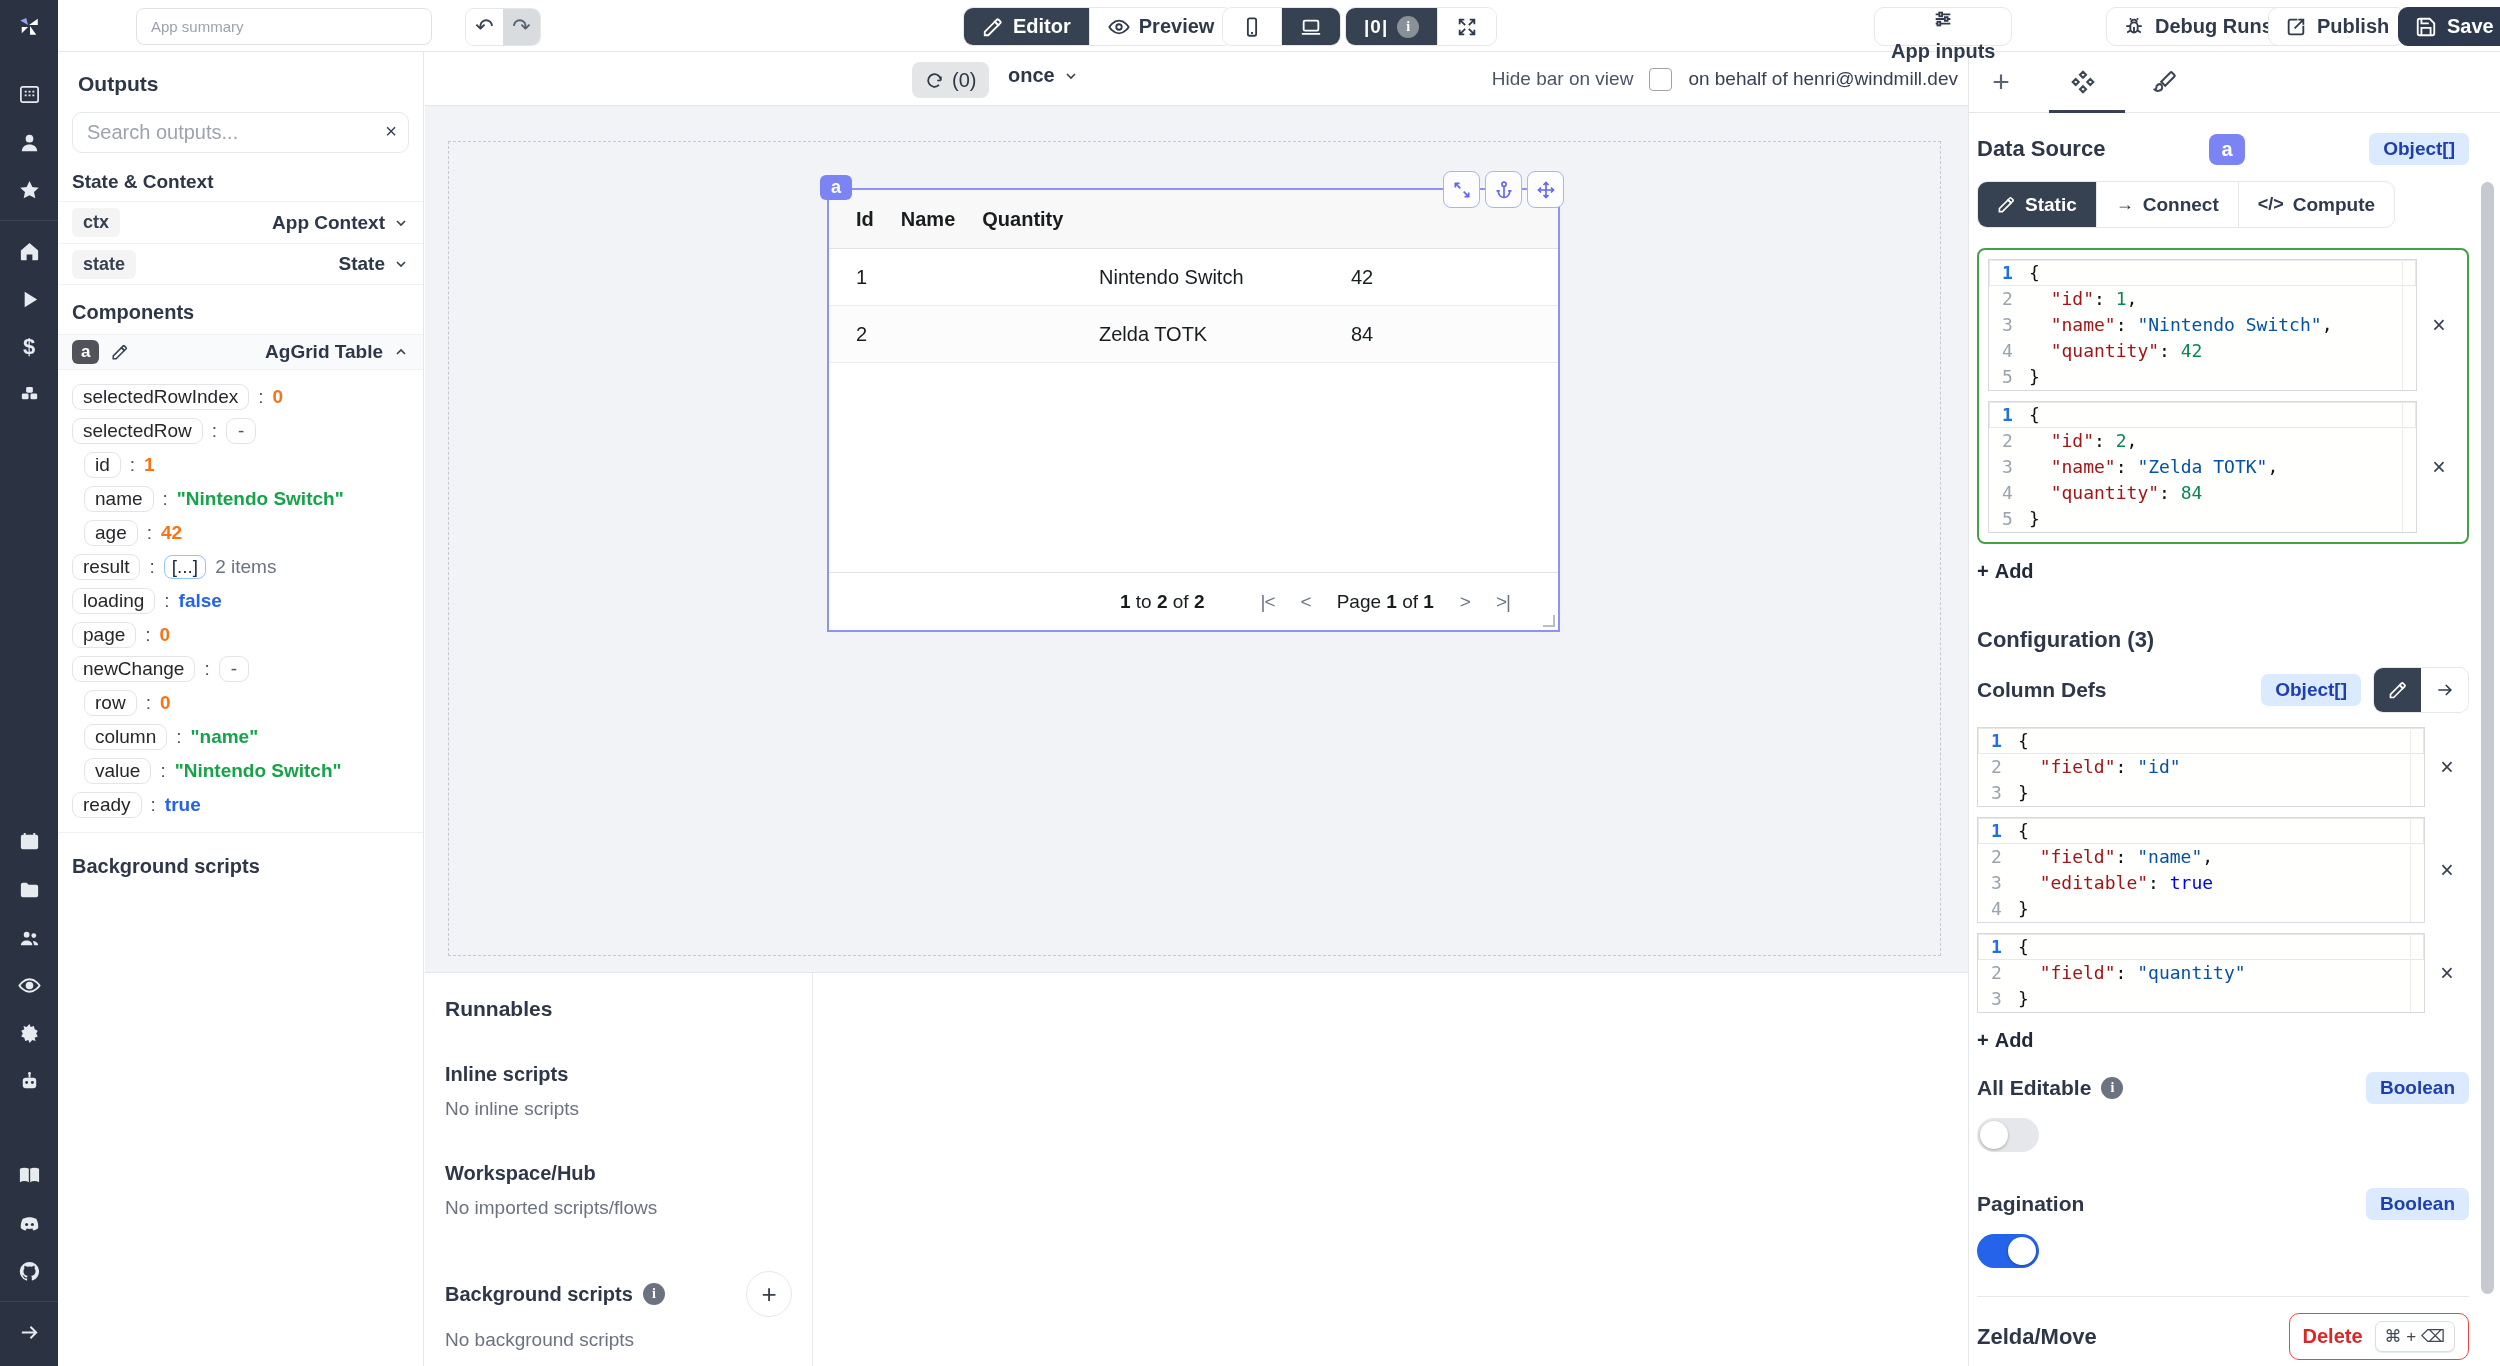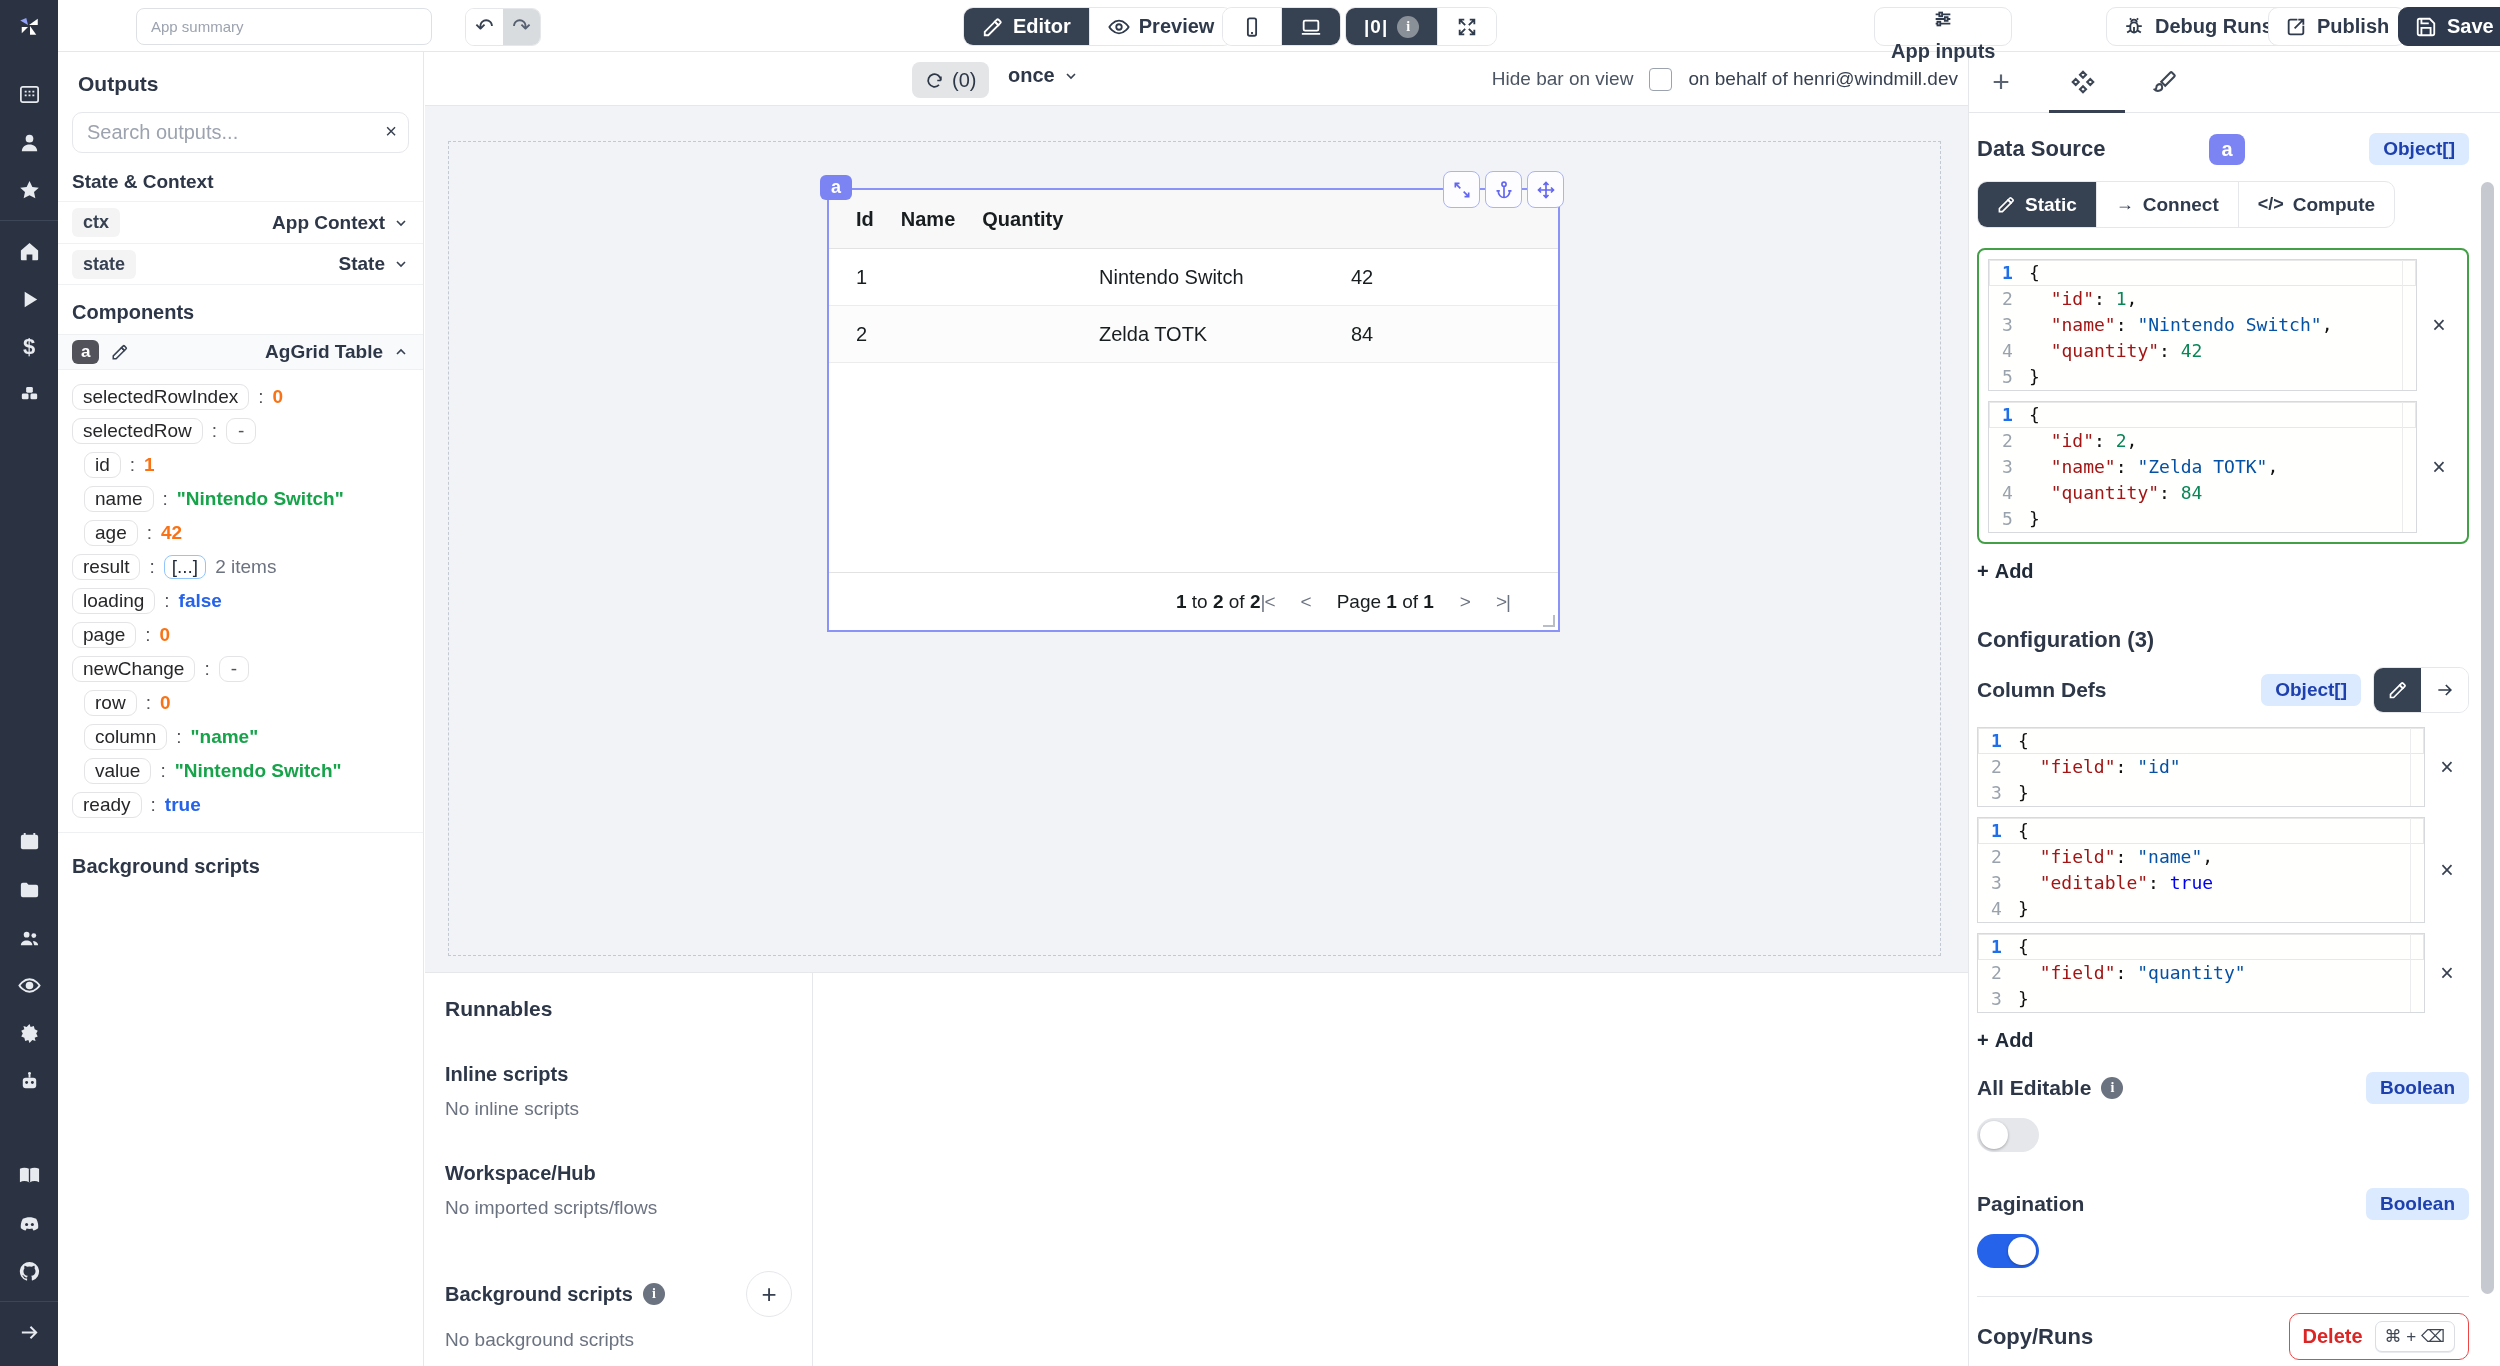--- a/index.html
+++ b/index.html
@@ -90,21 +90,21 @@
   .comp-tools { position:absolute; right:-6px; top:-19px; display:flex; gap:5px; z-index:5; }
   .ctool { width:37px; height:37px; border:1.5px solid #a9b2fa; border-radius:8px; background:#fdfdff; color:#6366f1; display:flex; align-items:center; justify-content:center; }
   .ctool svg { width:20px; height:20px; }
   .ag-header { display:flex; height:59px; background:#f8f8f8; border-bottom:1px solid #e2e2e2; align-items:center; }
   .ag-hcell { font-size:20px; font-weight:bold; color:#181d1f; padding-left:27px; }
   .ag-c0 { width:243px; } .ag-c1 { width:252px; } .ag-c2 { flex:1; }
   .ag-row { display:flex; height:57px; align-items:center; border-bottom:1px solid #ececec; background:#fff; }
   .ag-row:nth-child(2) { background:#fcfcfc; }
   .ag-cell { font-size:20px; color:#181d1f; padding-left:27px; }
   .ag-body { flex:1; }
-  .ag-footer { height:58px; border-top:1px solid #e2e2e2; display:flex; align-items:center; justify-content:flex-end; padding-right:48px; font-size:19px; color:#181d1f; position:relative; }
+  .ag-footer { height:58px; border-top:1px solid #e2e2e2; display:flex; align-items:center; justify-content:flex-end; gap:56px; padding-right:48px; font-size:19px; color:#181d1f; position:relative; }
   .parts span { white-space:pre; }
   .parts .b { font-weight:bold; }
   .pager { display:flex; align-items:center; gap:26px; }
   .pg-ic { color:#6b7280; font-size:19px; letter-spacing:-1px; }
   .resize-corner { position:absolute; right:3px; bottom:3px; width:12px; height:12px; border-right:2px solid #b9bec6; border-bottom:2px solid #b9bec6; }
 
   
   .bottom-panel { position:relative; height:394px; background:#fff; border-top:1px solid #e5e7eb; }
   .runnables { position:absolute; left:0; top:0; width:388px; height:100%; border-right:1px solid #e5e7eb; padding:24px 20px 0 20px; }
   .runnables h3 { font-size:21px; font-weight:bold; color:#2d3748; }
@@ -805,21 +805,21 @@
         <span class="prop-label">
           <span>Pagination</span>
         </span>
         <span class="type-badge" style="margin-left:0;">Boolean</span>
       </div>
       <div class="toggle on">
           <span class="knob"></span>
         </div>
       <div class="rp-divider"></div>
       <div class="cm-head">
-        <span class="cm-title">Copy/Runs</span>
+        <span class="cm-title">Zelda/Move</span>
         <span class="delete-btn">
           <span class="delete-label">Delete</span>
           <span class="kbd">⌘ + ⌫</span>
         </span>
       </div>
       
     </div>
     <div class="rp-scrollbar"></div>
   </aside>
 

